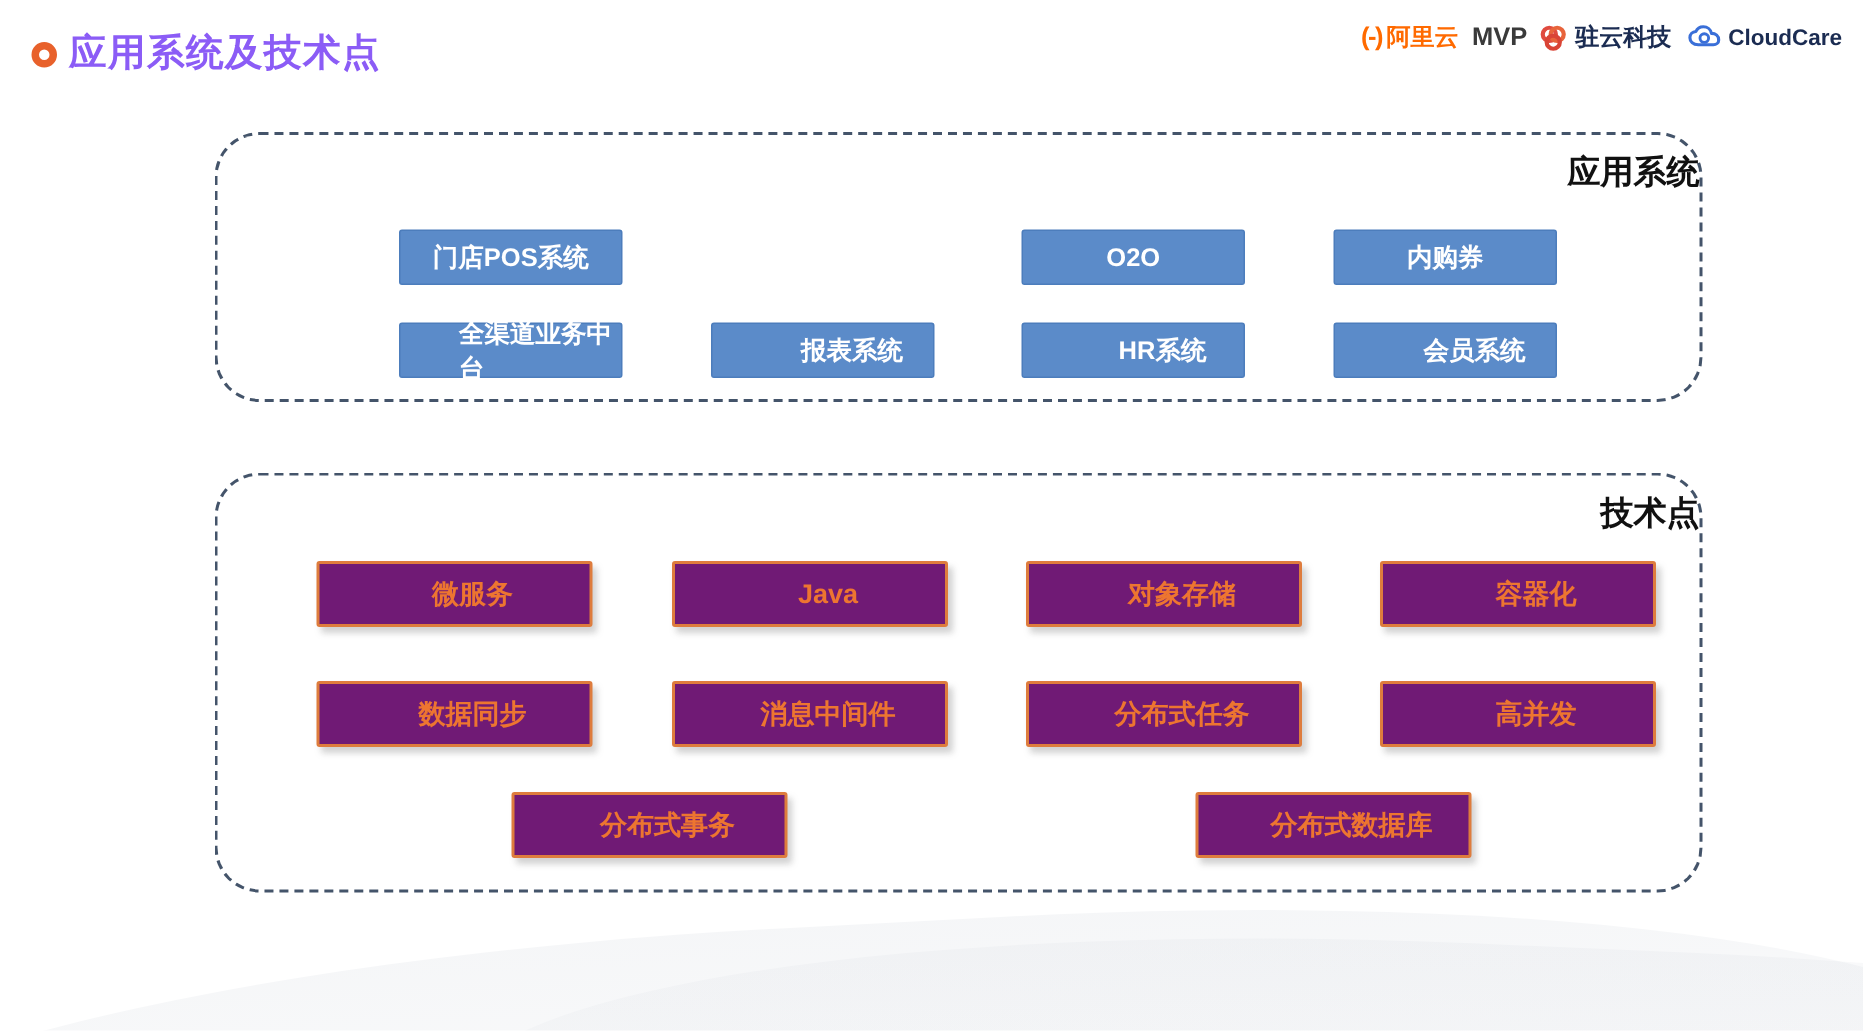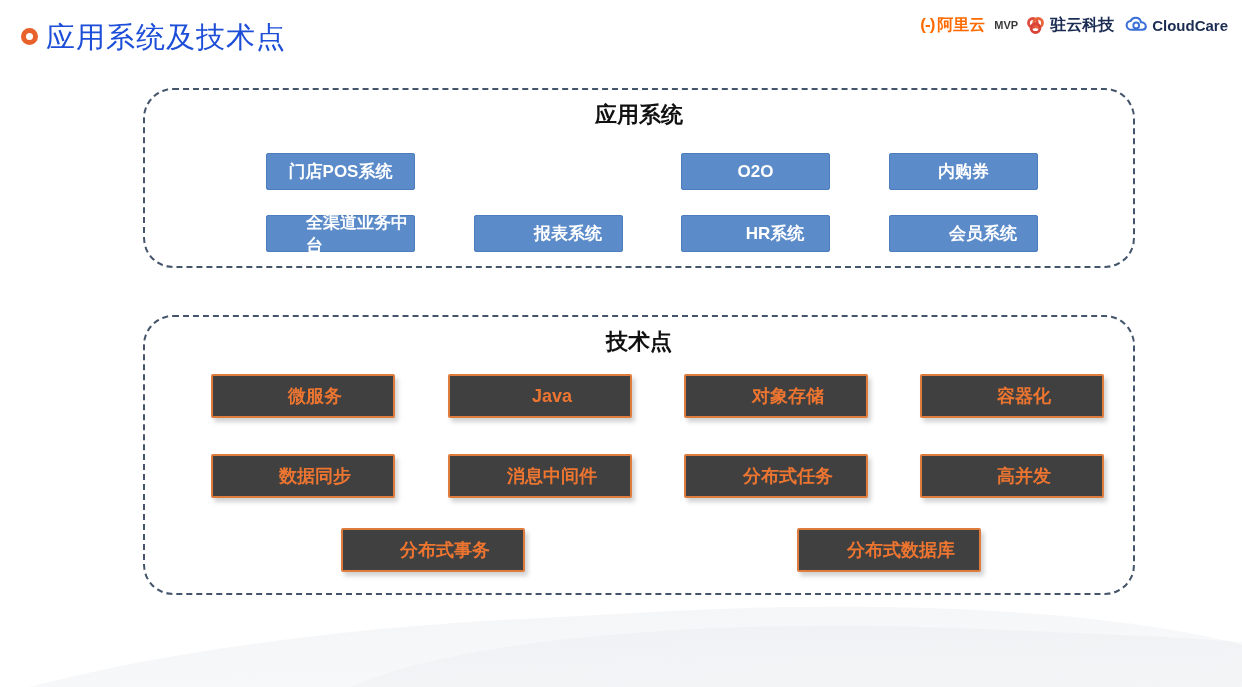--- a/index.html
+++ b/index.html
@@ -22,59 +22,59 @@
   .bg-waves .w2 { left:300px; top:55px; transform:rotate(2.5deg); background:linear-gradient(180deg, rgba(170,178,192,0.08), rgba(255,255,255,0)); }
 
   
   .page-header { position:absolute; left:0; top:0; width:100%; height:70px; }
   .title-bullet {
     position:absolute; left:21px; top:28px; width:17px; height:17px;
     border:5px solid #E8612B; border-radius:50%; background:#fff;
   }
   .page-title {
     position:absolute; left:46px; top:18px;
-    font-size:29px; font-weight:400; color:#1d4ed8; letter-spacing:1px;
+    font-size:25px; font-weight:700; color:#8b5cf6; letter-spacing:1px;
   }
 
   .logo-strip { position:absolute; right:14px; top:12px; display:flex; align-items:center; gap:7px; height:26px; }
   .aliyun-bracket { color:#FF6A00; font-weight:800; font-size:17px; letter-spacing:-1px; }
   .aliyun-name { color:#FF6A00; font-weight:700; font-size:16px; }
-  .mvp-text { color:#3a3a3a; font-weight:600; font-size:11px; margin-left:2px; }
+  .mvp-text { color:#3a3a3a; font-weight:600; font-size:17px; margin-left:2px; }
   .zhuyun-name { color:#1B2C52; font-weight:800; font-size:16px; }
   .cloudcare-name { color:#1B2C52; font-weight:800; font-size:15px; }
   .logo-ico { display:inline-flex; align-items:center; }
 
   
   .group-box {
     position:absolute; left:143px; width:992px;
     border:2px dashed #44546A; border-radius:30px; background:transparent;
   }
   .group-box.apps { top:88px; height:180px; }
   .group-box.tech { top:315px; height:280px; }
   .group-title {
-    position:absolute; left:0; right:0; top:10px; text-align:center;
+    position:absolute; left:0; right:0; top:10px; text-align:right;
     font-size:22px; font-weight:900; color:#111;
   }
 
   
   .app-btn {
     position:absolute; width:149px; height:37px;
     background:#5B8BC9; border:1px solid #4C7DBC; border-radius:2px;
     color:#ffffff; font-size:17px; font-weight:700;
     display:flex; align-items:center; justify-content:center;
     cursor:default;
   }
   .app-r1 { top:63px; }
   .app-r2 { top:125px;padding-left:39px; }
   .app-c1 { left:121px; } .app-c2 { left:329px; } .app-c3 { left:536px; } .app-c4 { left:744px; }
 
   
   .tech-btn {
     position:absolute; width:184px; height:44px;
-    background:#404040; border:2px solid #DE7C3D; border-radius:2px;
+    background:#701a75; border:2px solid #DE7C3D; border-radius:2px;
     box-shadow:3px 4px 4px rgba(125,125,125,0.35);
     color:#ED7530; font-size:18px; font-weight:800;
     display:flex; align-items:center; justify-content:center;
     cursor:default;
     padding-left:24px;
   }
   .tech-r1 { top:57px; }
   .tech-r2 { top:137px;text-align:right; }
   .tech-r3 { top:211px; }
   .tech-c1 { left:66px; } .tech-c2 { left:303px; } .tech-c3 { left:539px; } .tech-c4 { left:775px; }

